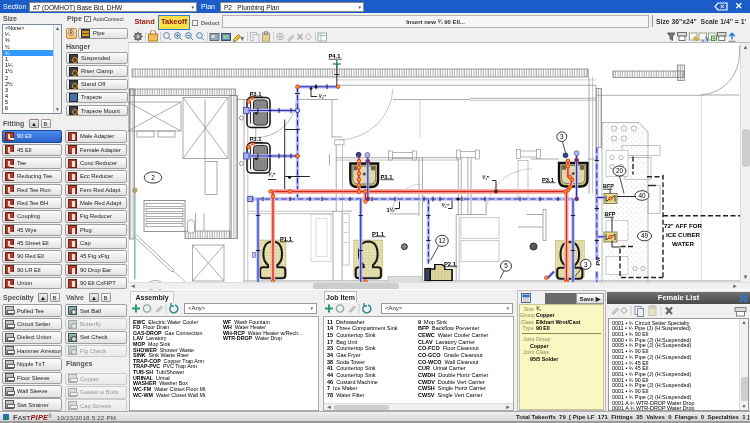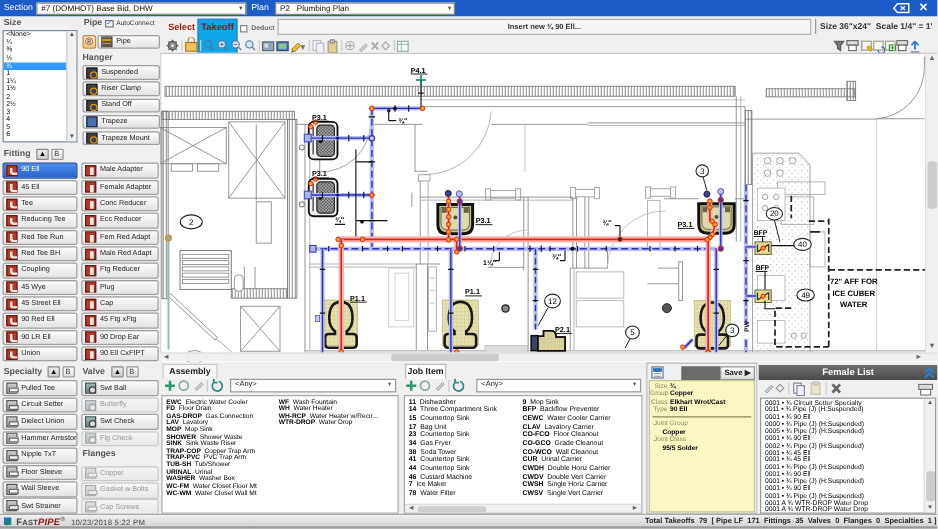--- a/index.html
+++ b/index.html
@@ -118,22 +118,22 @@
 <div class="btn" style="left:2px;top:398.45px;width:60px;height:12.6px;"><span class="ic icgray"></span>Swt Strainer</div>
 <div class="btn" style="left:65px;top:304.3px;width:62px;height:12.6px;"><span class="ic icteal"></span>Swt Ball</div>
 <div class="btn dis" style="left:65px;top:317.75px;width:62px;height:12.6px;"><span class="ic icteal"></span>Butterfly</div>
 <div class="btn" style="left:65px;top:331.2px;width:62px;height:12.6px;"><span class="ic icteal"></span>Swt Check</div>
 <div class="btn dis" style="left:65px;top:344.65px;width:62px;height:12.6px;"><span class="ic icteal"></span>Flg Check</div>
 <div class="hdr" style="left:66px;top:359.5px;">Flanges</div>
 <div class="btn dis" style="left:65px;top:372.5px;width:62px;height:12.6px;"><span class="ic icgray"></span>Copper</div>
 <div class="btn dis" style="left:65px;top:385.95px;width:62px;height:12.6px;"><span class="ic icgray"></span>Gasket w Bolts</div>
 <div class="btn dis" style="left:65px;top:399.4px;width:62px;height:12.6px;"><span class="ic icgray"></span>Cap Screws</div>
 
-<div class="abs" style="left:134.5px;top:17.2px;font-size:7.3px;font-weight:bold;color:#9a1a10;">Select</div>
-<div class="abs" style="left:158px;top:14.5px;width:32px;height:29px;background:#0ea5e9;border:1px solid #2f7fd6;font-size:7.5px;font-weight:bold;color:#8a1410;text-align:center;line-height:11px;">Takeoff</div>
+<div class="abs" style="left:134.5px;top:17.2px;font-size:7.3px;font-weight:bold;color:#9a1a10;">Stand</div>
+<div class="abs" style="left:158px;top:14.5px;width:32px;height:15px;background:#fde047;border:1px solid #2f7fd6;font-size:7.5px;font-weight:bold;color:#8a1410;text-align:center;line-height:11px;">Takeoff</div>
 <div class="abs" style="left:192px;top:19.5px;width:6px;height:6px;background:#fff;border:1px solid #888;"></div>
 <div class="abs" style="left:201px;top:19.5px;font-size:5.5px;font-weight:bold;color:#666;">Deduct</div>
 <div class="abs" style="left:222px;top:15px;width:427px;height:13px;background:#f5f5f3;border:1px solid #b5b2ad;text-align:center;font-size:6px;font-weight:bold;color:#333;line-height:12px;">Insert new ¾ 90 Ell...</div>
 <div class="abs" style="left:652px;top:15px;width:1px;height:12px;background:#999;"></div>
 <div class="abs" style="left:656px;top:17.5px;font-size:6.8px;font-weight:bold;color:#333;white-space:nowrap;">Size&nbsp;36"x24"&nbsp; Scale&nbsp;1/4" = 1'</div>
 
 <svg class="abs" style="left:128px;top:30px;" width="200" height="14" viewBox="0 0 200 14">
  <g fill="none" stroke="#777" stroke-width="0.9">
   <g transform="translate(3,0)">
         <circle cx="7" cy="6.5" r="3.4" fill="#8a8a8a" stroke="#555"></circle>

